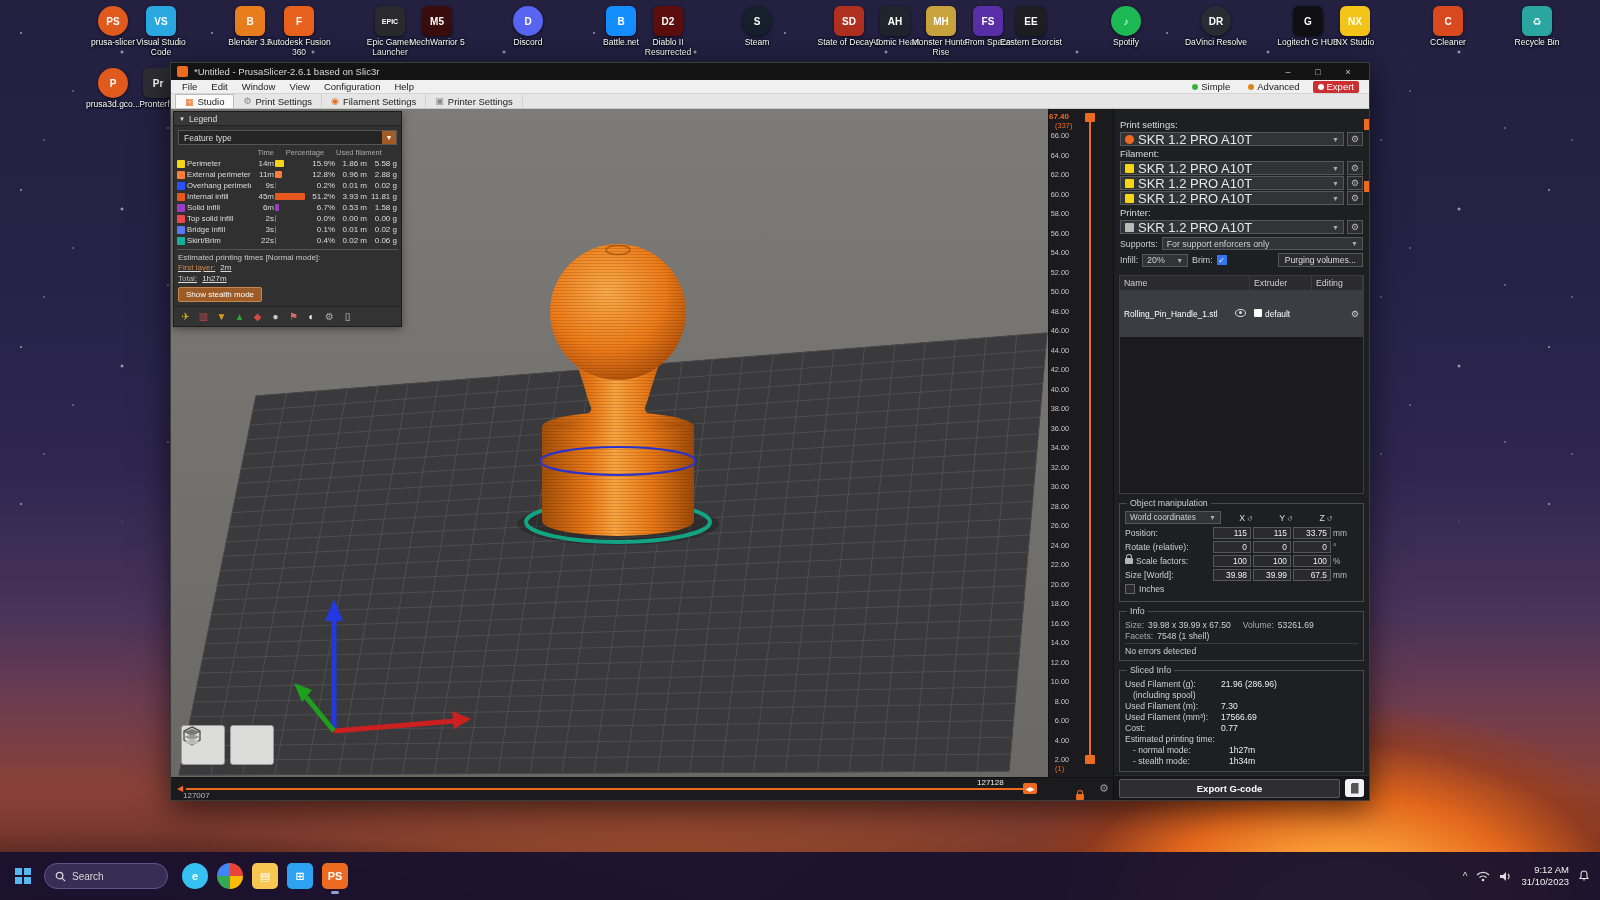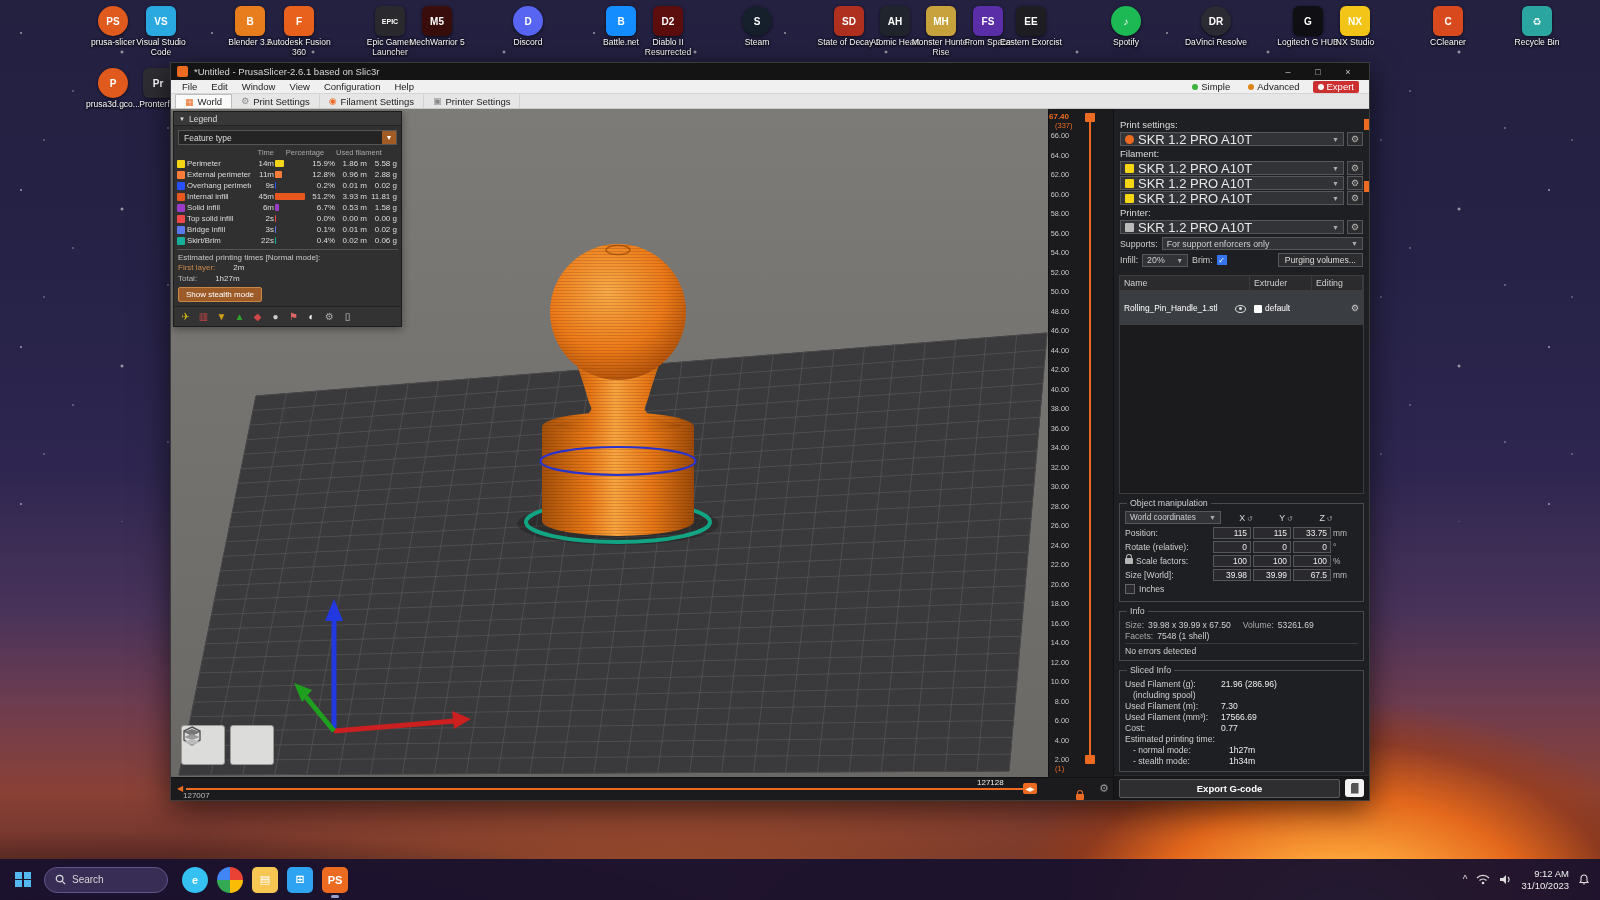--- a/index.html
+++ b/index.html
@@ -57,21 +57,21 @@
   .lg-feature .fbtn{width:14px;height:100%;background:#a05c24;color:#fff;display:flex;align-items:center;justify-content:center;font-size:7px;}
   .lg-grid{display:grid;grid-template-columns:9px 64px 22px 32px 27px 31px 29px;column-gap:1px;align-items:center;padding:0 3px;}
   .lg-colhead{color:#a8a8a8;font-size:7.5px;margin:3px 0 1px 0;}
   .lg-row{height:11px;}
   .lg-chip{width:8px;height:8px;border-radius:1px;}
   .lg-lab{font-size:7.8px;white-space:nowrap;overflow:hidden;}
   .rt{text-align:right;}
   .lg-bar{height:7px;border-radius:1px;}
   .lg-sep{border-top:1px solid #555;margin:3px 3px;}
   .lg-est{padding:0 4px;color:#c9c9c9;}
-  .lg-kv{padding:1px 4px;display:flex;gap:18px;}
+  .lg-kv{padding:1px 4px;display:flex;gap:5px;text-decoration:underline;}
   .lg-kv .k1{color:#cf8a4a;}
   .lg-kv .k2{color:#b5b5b5;}
   .stealth-btn{display:inline-block;margin:3px 0 4px 4px;padding:2px 7px;background:#9d5b28;border:1px solid #c88848;
     color:#fff;font-size:8px;border-radius:2px;}
   .lg-tools{display:flex;gap:5px;align-items:center;padding:3px 5px;background:#333;border-top:1px solid #242424;}
   .lg-tool{width:13px;height:13px;display:flex;align-items:center;justify-content:center;font-size:10px;}
   
   .zstrip{position:absolute;left:877px;top:0;width:65px;height:670px;background:#1b1b1d;border-left:1px solid #111;box-sizing:border-box;}
   .z-max{position:absolute;left:0;top:3px;color:#ED6B21;font-size:8px;font-weight:bold;text-align:right;}
   .z-maxc{position:absolute;left:6px;top:12px;color:#ED6B21;font-size:7.5px;}
@@ -93,21 +93,21 @@
   .inline-row{display:flex;align-items:center;gap:4px;margin:3px 0;}
   .mini-combo{height:13px;background:#313337;border:1px solid #55575b;display:flex;align-items:center;gap:3px;padding:0 4px;font-size:8.8px;box-sizing:border-box;}
   .checkbox{width:10px;height:10px;border:1px solid #666;background:#2a2a2e;display:flex;align-items:center;justify-content:center;font-size:8px;color:#fff;box-sizing:border-box;}
   .checkbox.checked{background:#3574f0;border-color:#3574f0;}
   .small-btn{margin-left:auto;height:14px;background:#2c2c2e;border:1px solid #55575b;color:#ddd;font-size:8.6px;
     display:flex;align-items:center;padding:0 6px;box-sizing:border-box;}
   .objects-box{flex:1;margin:3px 5px;border:1px solid #3c3c3e;display:flex;flex-direction:column;min-height:0;background:#1b1b1d;}
   .obj-header{display:flex;background:#2b2b2d;border-bottom:1px solid #3c3c3e;font-size:8.8px;color:#cfcfcf;}
   .obj-header>div{padding:2px 4px;border-right:1px solid #3c3c3e;box-sizing:border-box;}
   .obj-row{display:flex;background:#3a3d41;color:#fff;font-size:8.4px;align-items:center;}
-  .obj-row>div{padding:12px 4px;box-sizing:border-box;display:flex;align-items:flex-end;gap:3px;}
+  .obj-row>div{padding:18px 4px;box-sizing:border-box;display:flex;align-items:flex-start;gap:3px;}
   .c-name{width:130px;}.c-ext{width:62px;}.c-edit{flex:1;}
   .eye{width:9px;height:6px;border:1px solid #ddd;border-radius:50%;position:relative;margin-left:auto;}
   .eye:after{content:'';position:absolute;left:2.5px;top:1px;width:3px;height:3px;border-radius:50%;background:#ddd;}
   .groupbox{position:relative;border:1px solid #4a4a4c;margin:6px 5px 3px 5px;padding:7px 5px 4px 5px;}
   .gb-title{position:absolute;top:-6px;left:7px;background:#1e1f22;padding:0 3px;font-size:8.8px;color:#cfcfcf;}
   .om-toprow{display:flex;align-items:center;gap:2px;margin-bottom:3px;}
   .axes-heads{display:flex;margin-left:4px;gap:2px;}
   .axhead{width:38px;text-align:center;font-size:8.8px;color:#ddd;}
   .axhead .rst{font-size:7px;color:#999;}
   .manip-row{display:flex;align-items:center;gap:2px;margin:2px 0;}
@@ -135,21 +135,21 @@
   .h-line{position:absolute;left:15px;top:10px;width:845px;height:2px;background:#ED6B21;}
   .h-arrow-l{position:absolute;left:6px;top:6px;color:#ED6B21;font-size:8px;}
   .h-handle{position:absolute;left:852px;top:5px;width:14px;height:11px;background:#ED6B21;border-radius:2px;color:#fff;font-size:6px;display:flex;align-items:center;justify-content:center;}
   .h-right-val{position:absolute;left:806px;top:0px;font-size:8px;color:#eee;}
   .h-left-val{position:absolute;left:12px;top:13px;font-size:8px;color:#bbb;}
   .b-lock{position:absolute;left:905px;top:8px;}
   .b-lock .lockicon{background:#ED6B21;}
   .b-lock .lockicon:before{border-color:#ED6B21;}
   .b-gear{position:absolute;left:928px;top:4px;color:#9a9a9a;font-size:11px;}
   
-  .taskbar{position:absolute;left:0;right:0;bottom:0;height:41px;background:rgba(26,18,46,.96);display:flex;align-items:center;padding:0 10px;box-sizing:border-box;}
+  .taskbar{position:absolute;left:0;right:0;bottom:0;height:48px;background:rgba(26,18,46,.96);display:flex;align-items:center;padding:0 10px;box-sizing:border-box;}
   .start{width:26px;height:26px;display:flex;align-items:center;justify-content:center;border-radius:4px;}
   .winlogo{display:grid;grid-template-columns:7px 7px;grid-template-rows:7px 7px;gap:1.5px;}
   .winlogo div{background:#53b9f0;}
   .search-pill{margin-left:8px;width:124px;height:26px;border-radius:13px;background:#372d55;border:1px solid #60548a;
     display:flex;align-items:center;gap:6px;padding:0 10px;box-sizing:border-box;}
   .search-pill span{font-size:10px;color:#d8d8d8;}
   .tb-apps{display:flex;align-items:center;gap:9px;margin-left:14px;}
   .tb-app{width:26px;height:26px;border-radius:5px;display:flex;align-items:center;justify-content:center;color:#fff;font-size:11px;font-weight:bold;position:relative;}
   .tb-app.active:after{content:'';position:absolute;bottom:-5px;left:9px;width:8px;height:3px;border-radius:2px;background:#9aa0c8;}
   .tray{margin-left:auto;display:flex;align-items:center;gap:9px;}
@@ -284,21 +284,21 @@
           </div>
           <div class="mode active">
             <span class="dot" style="background: rgb(255, 255, 255);"></span>
             <span>Expert</span>
           </div>
         </div>
     </div>
     <div class="tabbar" id="tab-items">
         <div class="tab active">
           <span class="tglyph" style="color: rgb(237, 107, 33);">▦</span>
-          <span>World</span>
+          <span>Studio</span>
         </div>
         <div class="tab">
           <span class="tglyph" style="color: rgb(136, 136, 136);">⚙</span>
           <span>Print Settings</span>
         </div>
         <div class="tab">
           <span class="tglyph" style="color: rgb(237, 107, 33);">◉</span>
           <span>Filament Settings</span>
         </div>
         <div class="tab">

